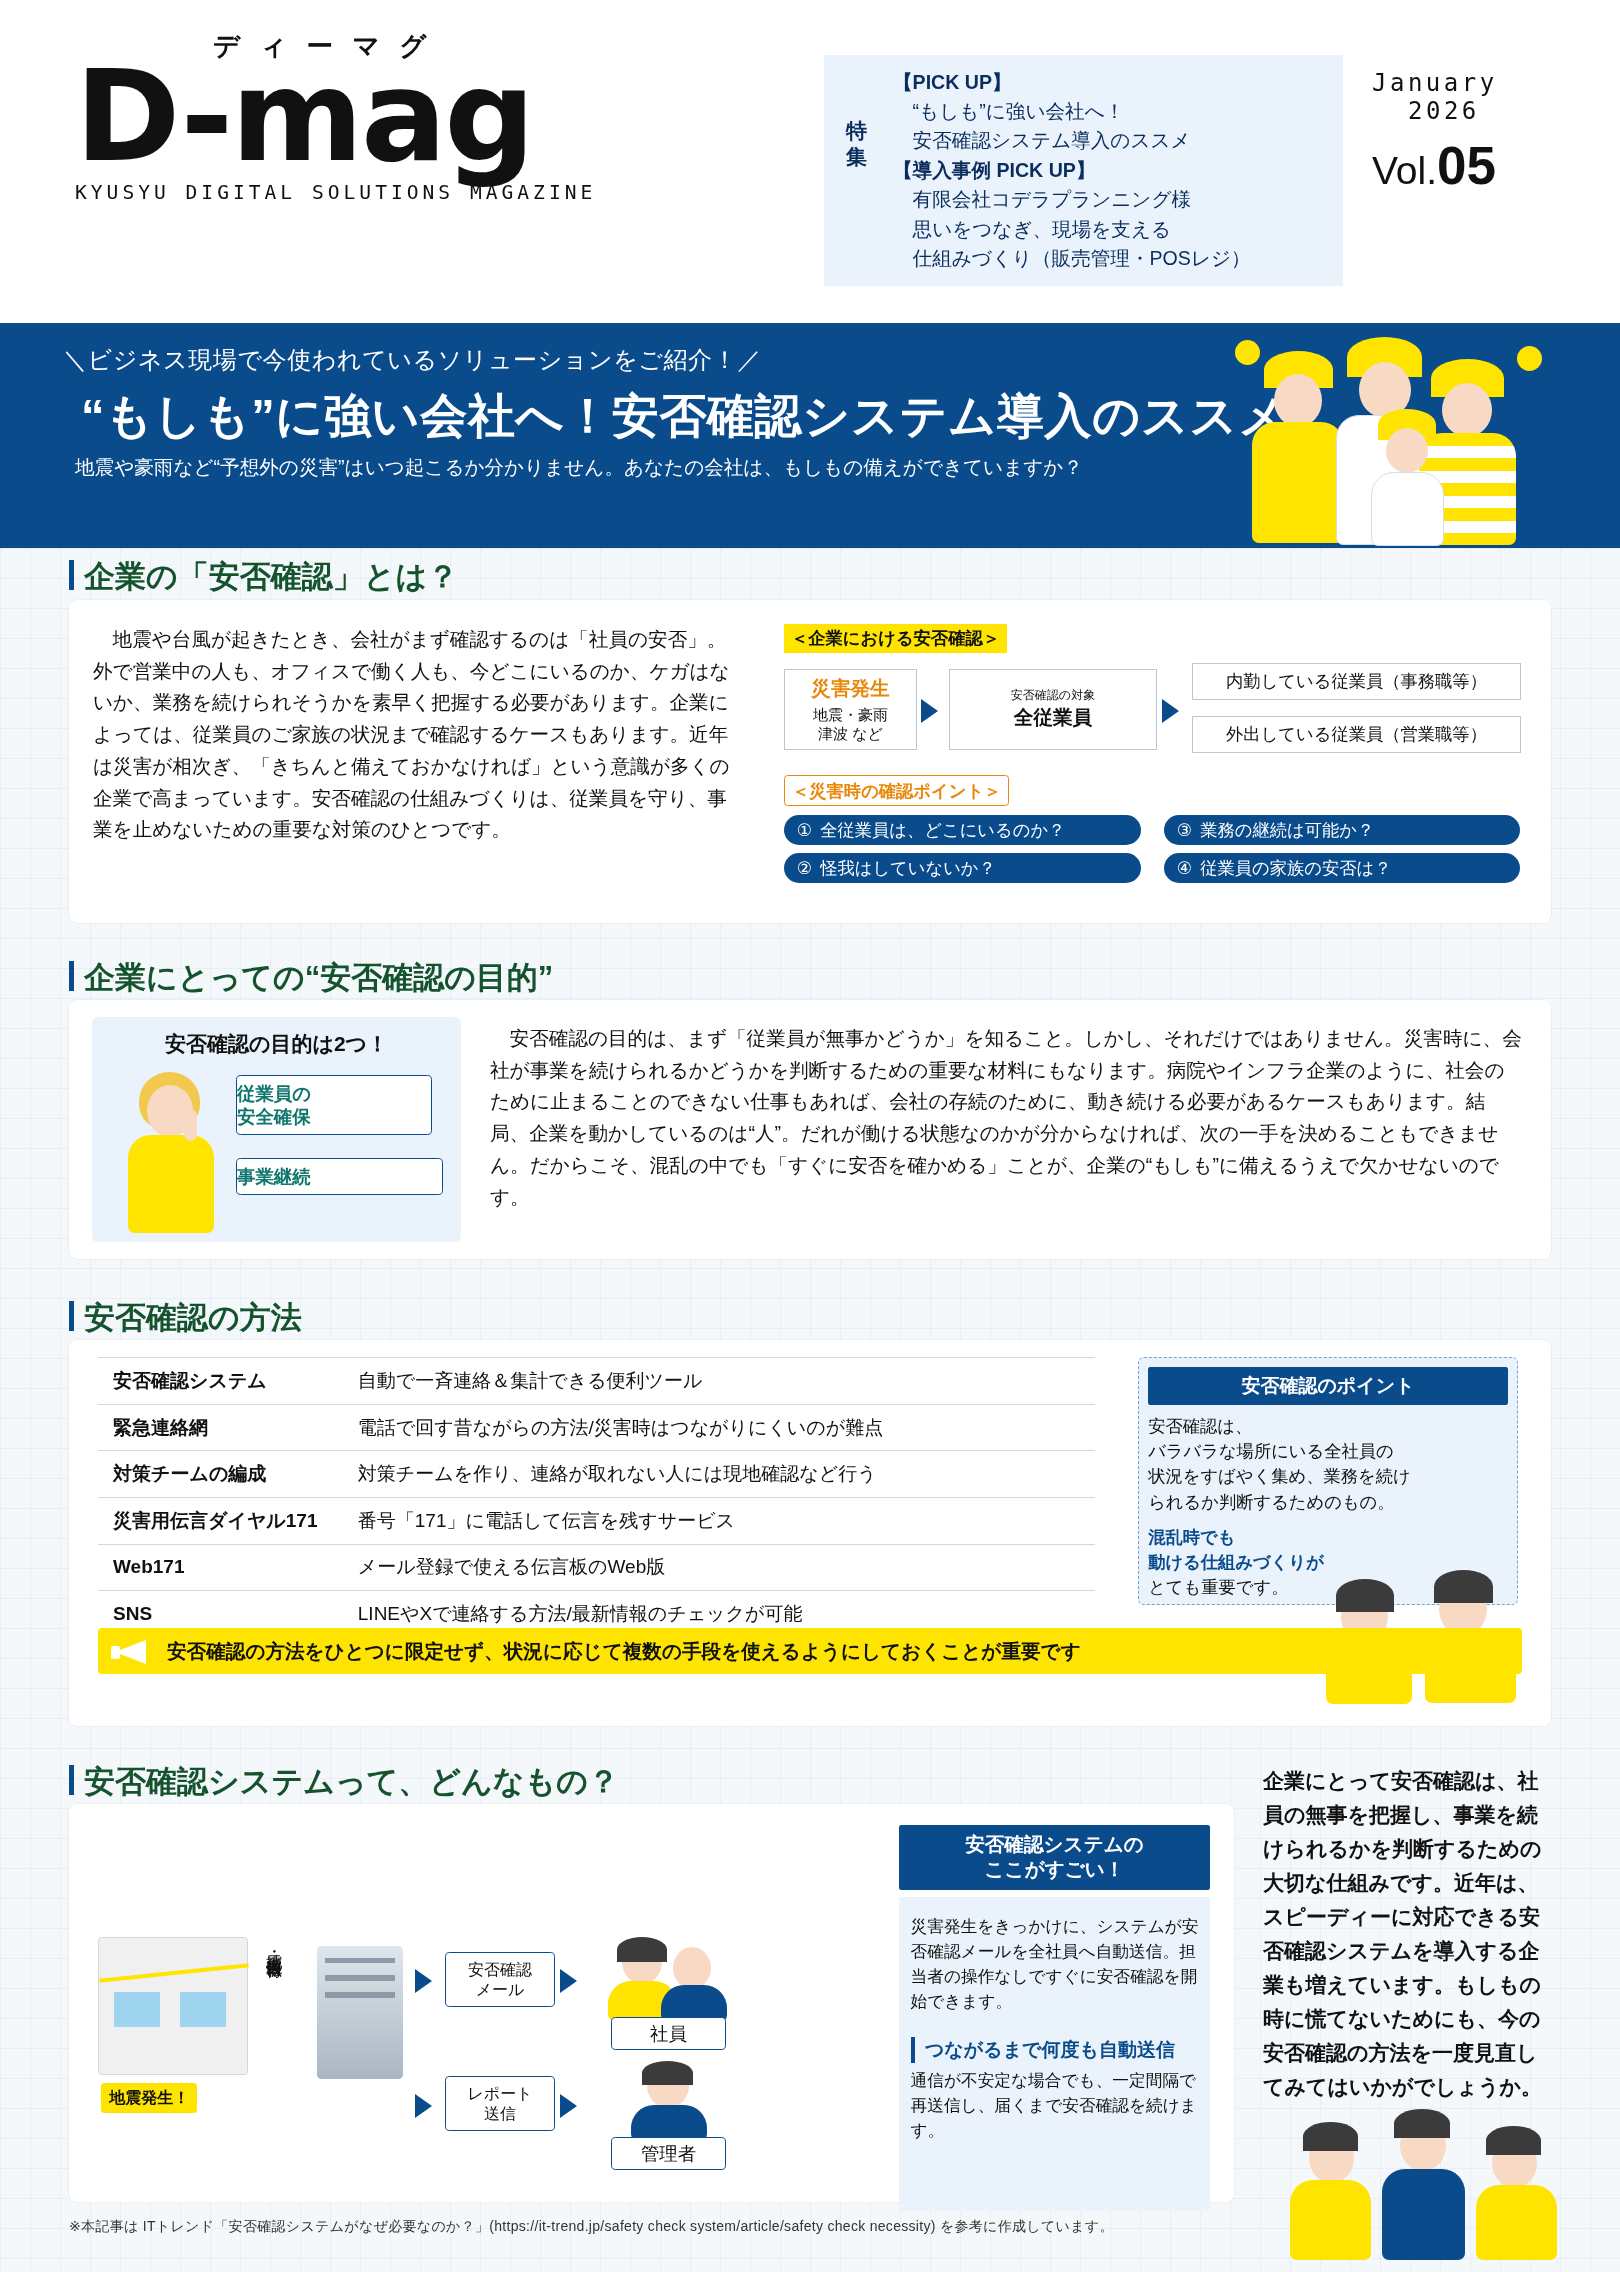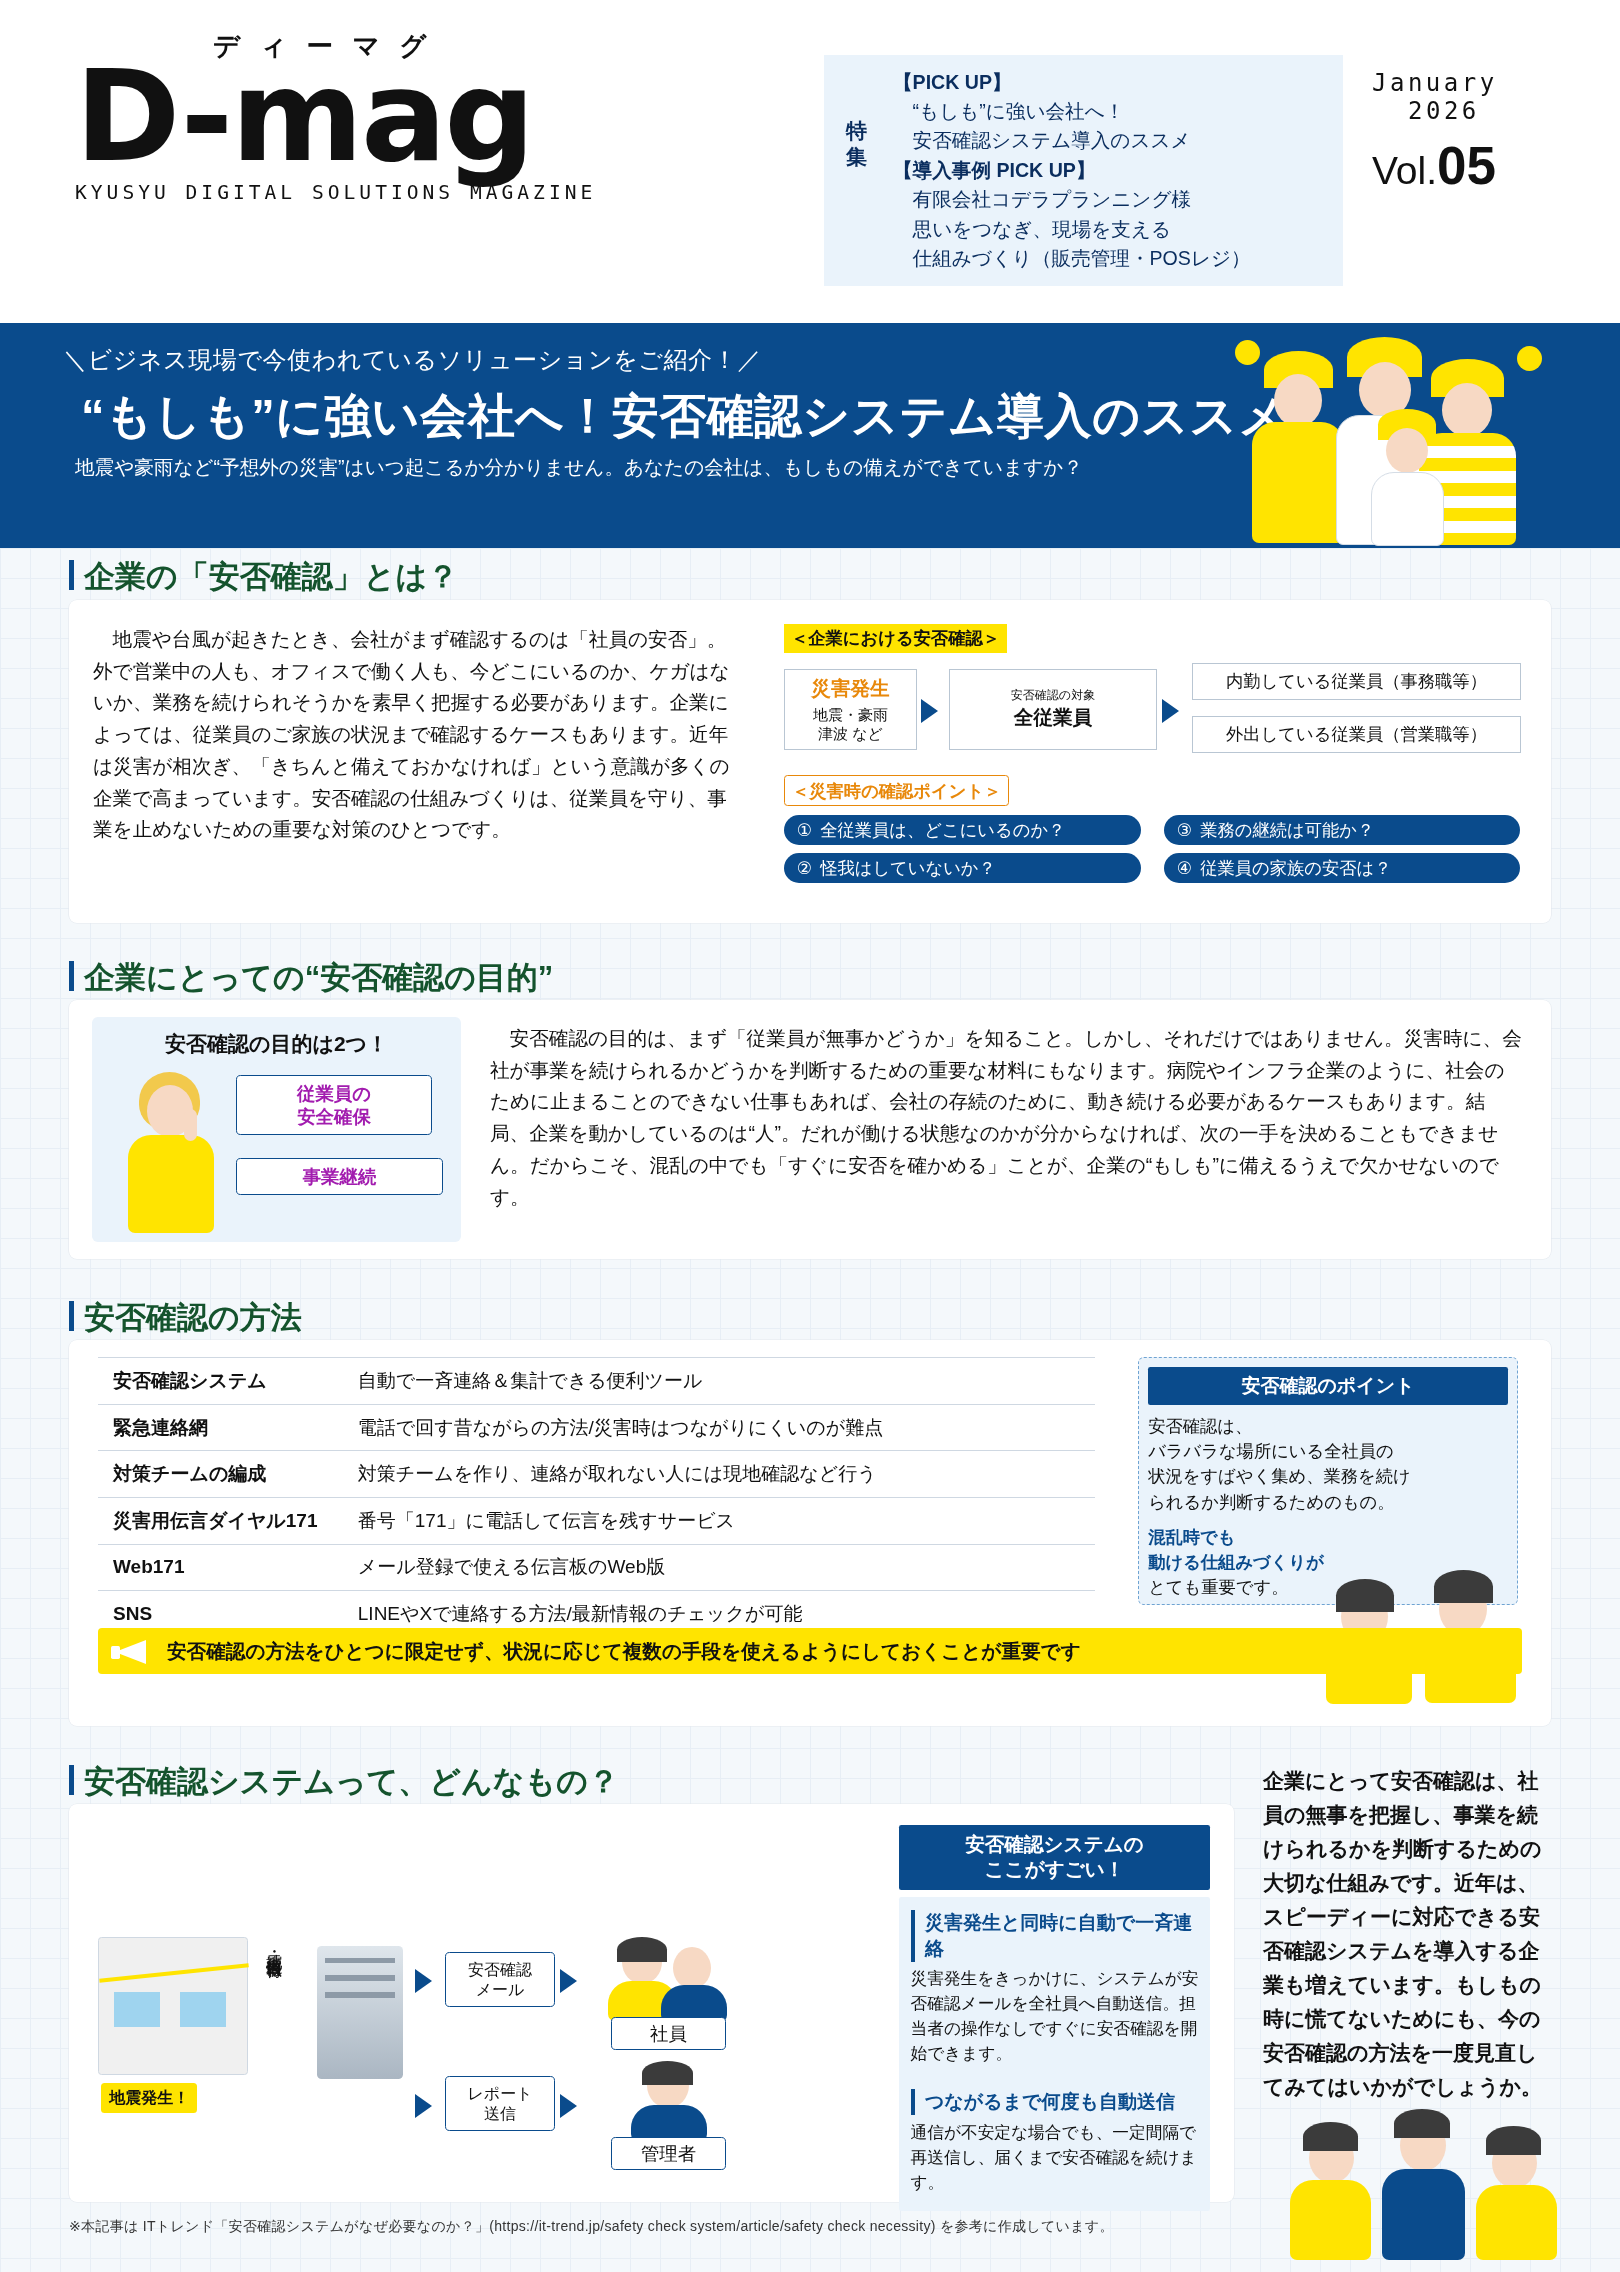--- a/index.html
+++ b/index.html
@@ -127,22 +127,22 @@
     background:#0a4b8c; color:#fff; border-radius:15px; font-size:17.3px;
     display:flex; align-items:center; padding:0 12.7px; height:30px;
   }
   .pillbox .num { margin-right:8px; }
 
   
   .purpose-box {
     background:#eaf3fb; border-radius:5.8px;
   }
   .purpose-pill {
-    border:1.2px solid #0a4b8c; background:#fff; color:#a21caf; border-radius:4.6px;
-    font-size:18.4px; font-weight:700; text-align:center; padding:5.8px 0; line-height:1.25;
+    border:1.2px solid #0a4b8c; background:#fff; color:#0f766e; border-radius:4.6px;
+    font-size:18.4px; font-weight:700; padding:5.8px 0; line-height:1.25;
   }
 
   
   .mtable { width:100%; border-collapse:collapse; font-size:19px; }
   .mtable td { border-bottom:0.6px solid #cfd8e2; padding:9.8px 5.8px; vertical-align:middle; }
   .mtable td.k { width:254px; font-weight:700; color:#111; padding-left:15px; }
   .mtable tr:first-child td { border-top:0.6px solid #cfd8e2; }
   .point-card {
     border:1.2px dashed #6fa3d2; border-radius:5.8px; background:#eaf3fb;
   }
@@ -419,21 +419,20 @@
         <div class="pe" style="left:31px;top:0;width:51px;height:24px;background:#3b3b3b;border-radius:50% 50% 0 0;"></div>
         <div class="pe body-b" style="left:19.6px;top:44px;width:76px;height:36px;"></div>
       </div>
       <div class="flow-box" style="position:absolute;left:519px;top:206px;width:115px;height:33px;font-size:18.4px;">管理者</div>
     </div>
 
     <div style="position:absolute;left:830px;top:21px;width:311px;height:357px;">
       <div class="sugoi-hd" style="white-space:pre-line;">安否確認システムの
 ここがすごい！</div>
       <div class="sugoi-body" style="margin-top:7px;padding:12.7px 11.5px;height:314px;">
-        <div class="sugoi-t">災害発生と同時に自動で一斉連絡</div>
         <p class="sugoi-p">災害発生をきっかけに、システムが安否確認メールを全社員へ自動送信。担当者の操作なしですぐに安否確認を開始できます。</p>
         <div class="sugoi-t" style="margin-top:23px;">つながるまで何度も自動送信</div>
         <p class="sugoi-p">通信が不安定な場合でも、一定間隔で再送信し、届くまで安否確認を続けます。</p>
       </div>
     </div>
   </div>
 
   <div class="right-col" style="left:1263px; top:1764px; width:288px;">企業にとって安否確認は、社員の無事を把握し、事業を続けられるかを判断するための大切な仕組みです。近年は、スピーディーに対応できる安否確認システムを導入する企業も増えています。もしもの時に慌てないためにも、今の安否確認の方法を一度見直してみてはいかがでしょうか。</div>
 
   <div style="position:absolute;left:1274px;top:2087px;width:300px;height:173px;">

